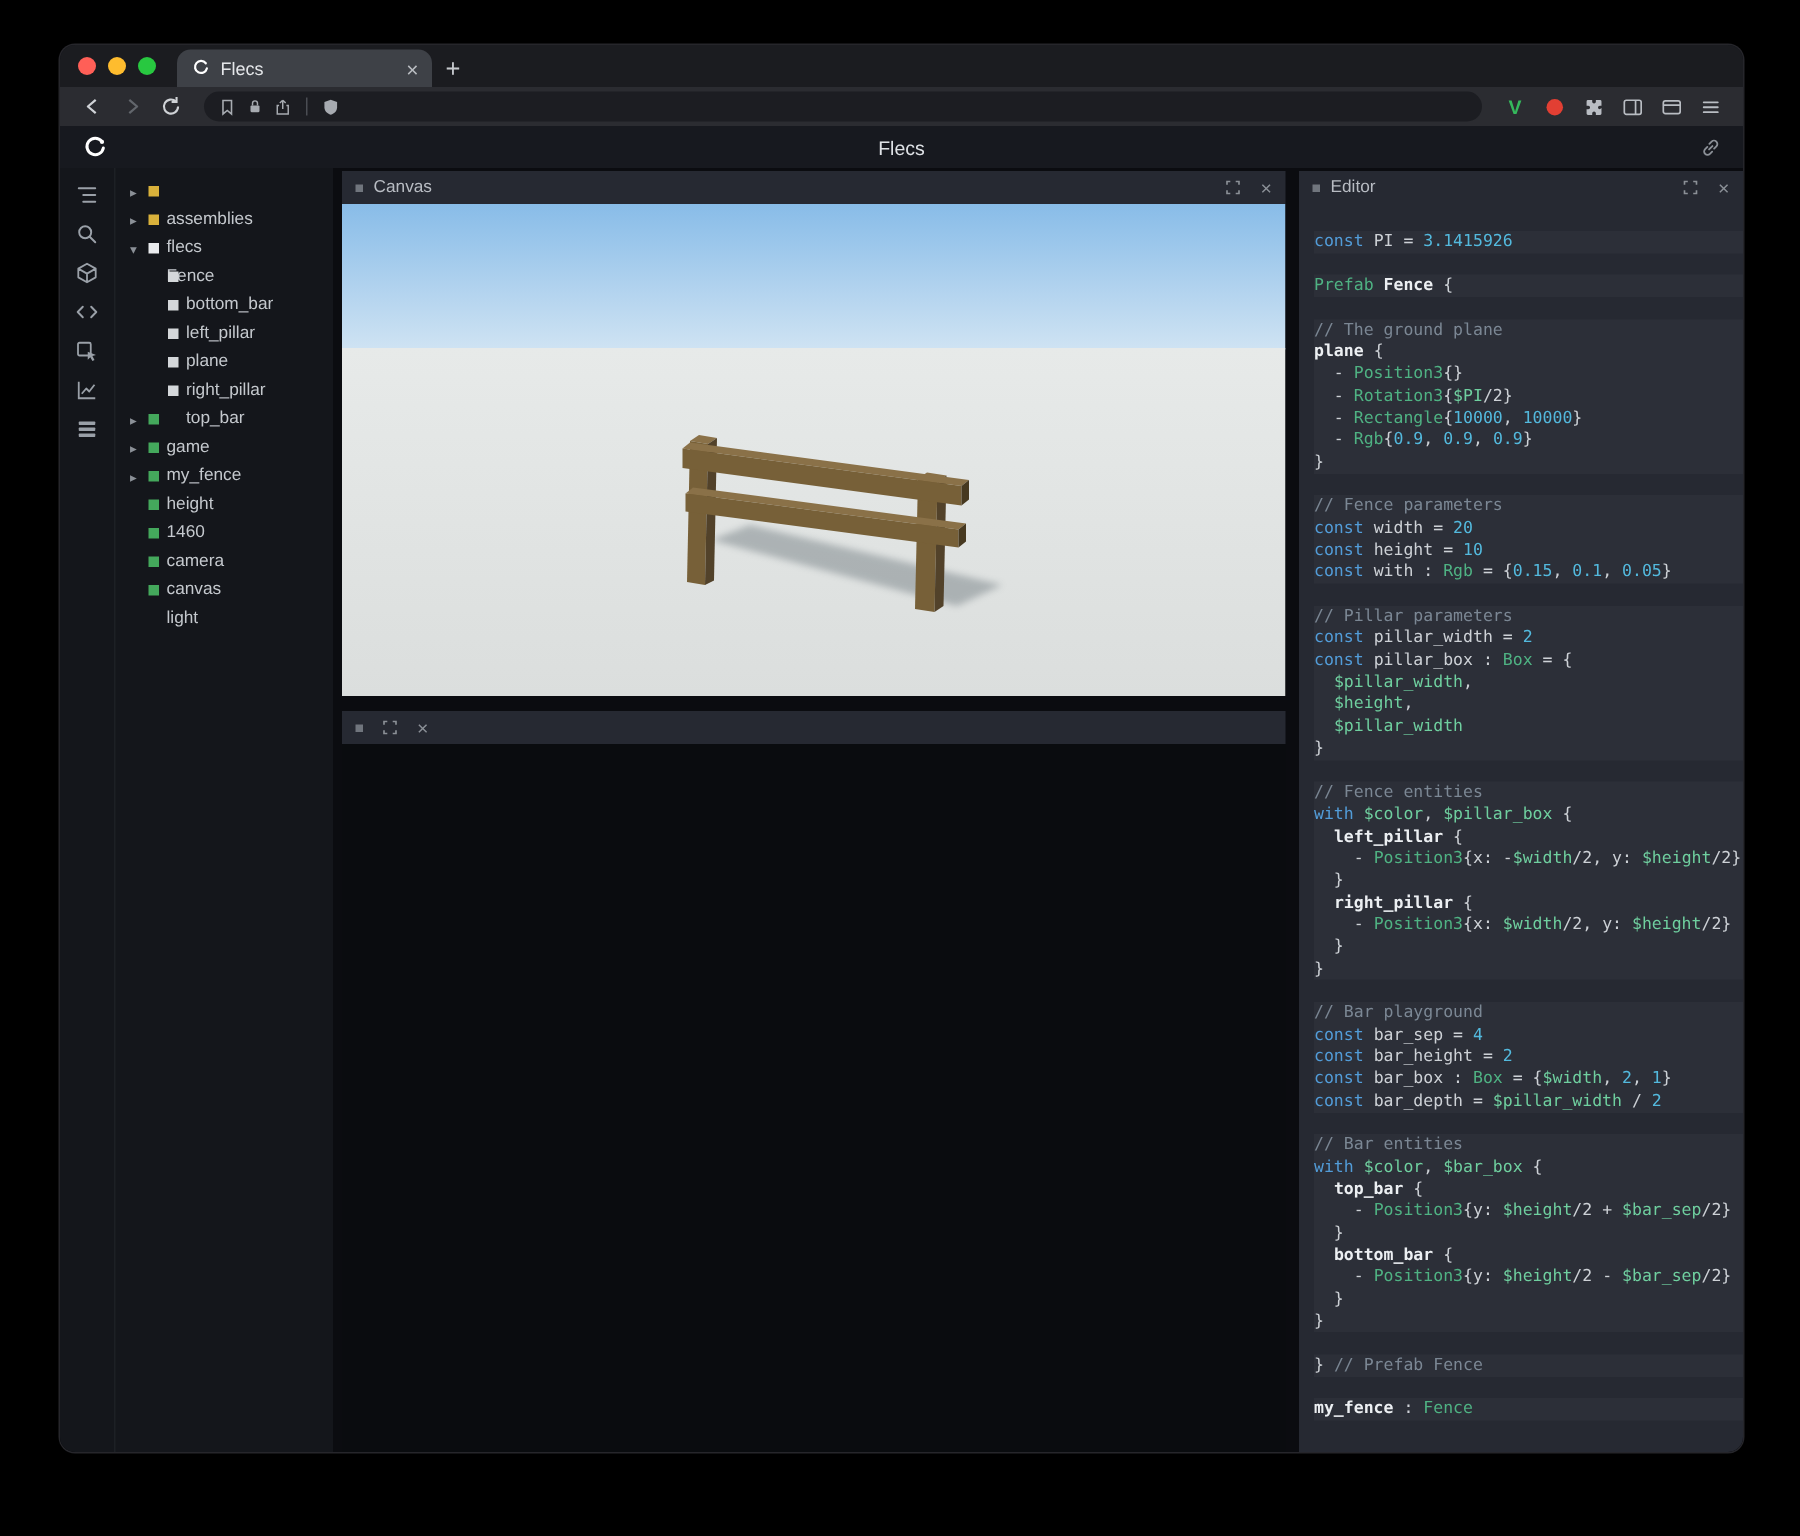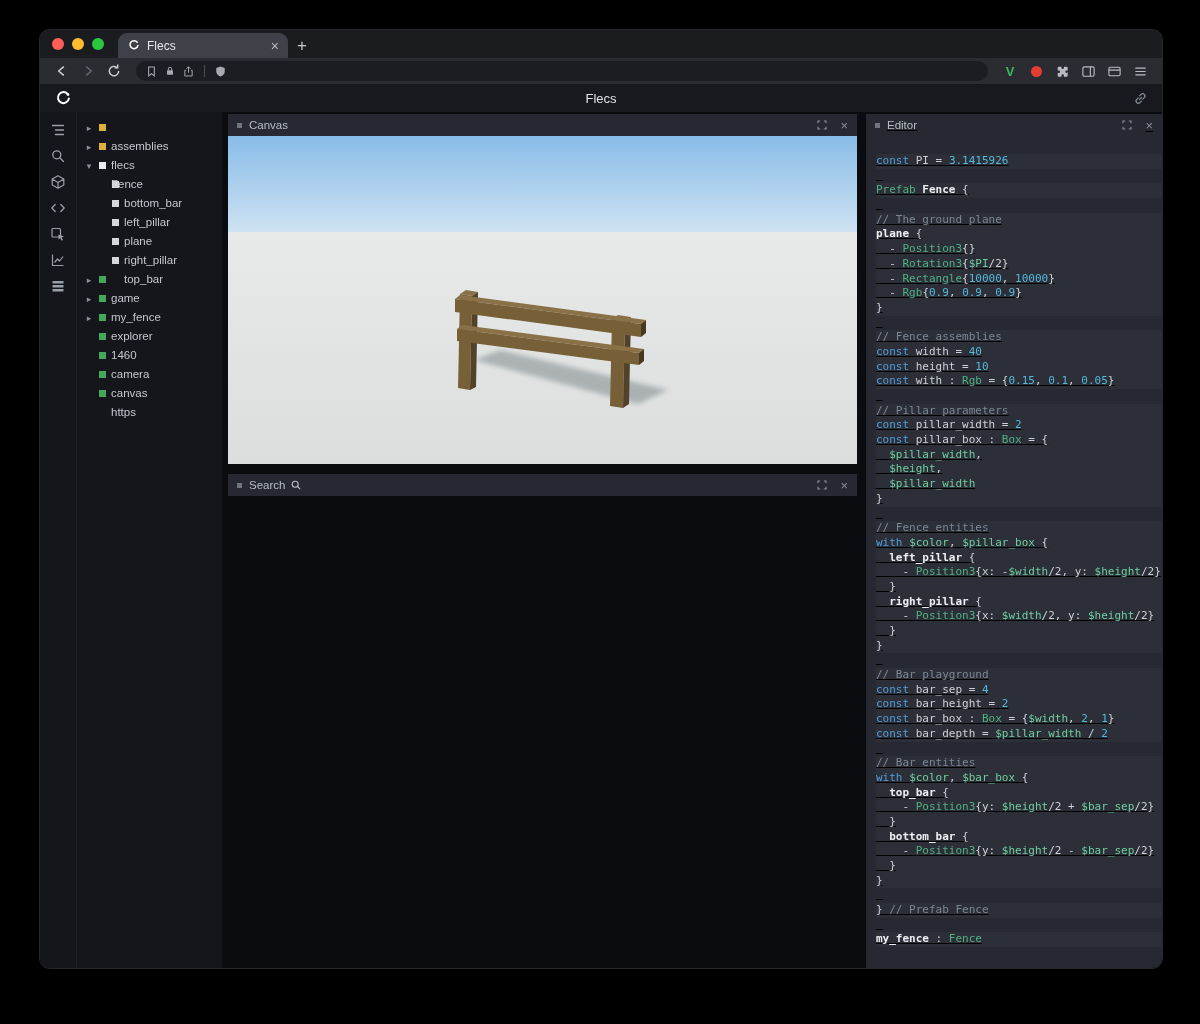--- a/index.html
+++ b/index.html
@@ -40,21 +40,21 @@
   .center{flex:1;display:flex;flex-direction:column;margin:2px 9px 0 6px;min-width:0;}
   .panel-h{height:22px;background:#262932;display:flex;align-items:center;gap:7px;padding:0 9px;flex:none;}
   .panel-bullet{width:5px;height:5px;background:#70757d;flex:none;}
   .panel-title{color:#b8bcc3;font-size:11.5px;flex:1;display:flex;align-items:center;gap:6px;}
   .ph-ic{color:#8b9097;display:flex;align-items:center;margin-left:6px;}
   .ph-x{color:#8b9097;font-size:13px;line-height:1;margin-left:6px;}
   .canvas-body{height:328px;flex:none;}
   .canvas-body svg{display:block;width:100%;height:100%;}
   .search-panel{margin-top:10px;flex:1;display:flex;flex-direction:column;min-height:0;}
   .search-body{flex:1;background:#0a0c0f;}
-  .editor-col{width:296px;flex:none;display:flex;flex-direction:column;margin-top:2px;text-decoration:underline;}
+  .editor-col{width:296px;flex:none;display:flex;flex-direction:column;margin-top:2px;}
   .editor-body{flex:1;background:#262932;overflow:hidden;padding:18px 0 0 10px;font-family:"DejaVu Sans Mono",monospace;font-size:11px;line-height:14.7px;}
   .code-line{white-space:pre;height:14.7px;}
   .code-line.filled{background:rgba(255,255,255,0.032);}
   .tok-k{color:#529cd8;}
   .tok-t{color:#4fb283;}
   .tok-v{color:#6fcf9f;text-align:center;}
   .tok-n{color:#53b9dd;}
   .tok-c{color:#7b8794;}
   .tok-e{color:#eceff2;font-weight:bold;}
   .tok-p{color:#cdd1d6;}
@@ -257,41 +257,41 @@
           <span class="tree-label">game</span>
         </div>
         <div class="tree-row" style="padding-left: 7px;">
           <span class="tree-arrow">▸</span>
           <span class="tree-square" style="background: rgb(68, 168, 92);"></span>
           <span class="tree-label">my_fence</span>
         </div>
         <div class="tree-row" style="padding-left: 7px;">
           <span class="tree-arrow">▸</span>
           <span class="tree-square" style="background: rgb(68, 168, 92);"></span>
-          <span class="tree-label">explorer</span>
+          <span class="tree-label">height</span>
         </div>
         <div class="tree-row" style="padding-left: 7px;">
           <span class="tree-arrow"></span>
           <span class="tree-square" style="background: rgb(68, 168, 92);"></span>
           <span class="tree-label">1460</span>
         </div>
         <div class="tree-row" style="padding-left: 7px;">
           <span class="tree-arrow"></span>
           <span class="tree-square" style="background: rgb(68, 168, 92);"></span>
           <span class="tree-label">camera</span>
         </div>
         <div class="tree-row" style="padding-left: 7px;">
           <span class="tree-arrow"></span>
           <span class="tree-square" style="background: rgb(68, 168, 92);"></span>
           <span class="tree-label">canvas</span>
         </div>
         <div class="tree-row" style="padding-left: 7px;">
           <span class="tree-arrow"></span>
           <span class="tree-square" style="background: rgb(68, 168, 92);"></span>
-          <span class="tree-label">https</span>
+          <span class="tree-label">light</span>
         </div>
       </div>
 
     <div class="center">
       <div class="panel">
         <div class="panel-h">
           <span class="panel-bullet"></span>
           <span class="panel-title">Canvas</span>
           <span class="ph-ic">
             <svg width="10" height="10" viewBox="0 0 10 10">
@@ -342,27 +342,20 @@
               <polygon points="229,193 411,217 411,229 229,205" fill="#776038"></polygon>
               <polygon points="411,217 416,213 416,225 411,229" fill="#473920"></polygon>
             </g>
           </svg>
         </div>
       </div>
 
       <div class="search-panel">
         <div class="panel-h">
           <span class="panel-bullet"></span>
-          <span class="panel-title">
-            <span>Search</span>
-            <svg width="10" height="10" viewBox="0 0 10 10">
-                <circle cx="4.2" cy="4.2" r="3" fill="none" stroke="currentColor" stroke-width="1.1"></circle>
-                <line x1="6.5" y1="6.5" x2="9.2" y2="9.2" stroke="currentColor" stroke-width="1.1"></line>
-              </svg>
-          </span>
           <span class="ph-ic">
             <svg width="10" height="10" viewBox="0 0 10 10">
                 <path d="M1 3.2V1h2.2M6.8 1H9v2.2M9 6.8V9H6.8M3.2 9H1V6.8" fill="none" stroke="currentColor" stroke-width="1.1"></path>
               </svg>
           </span>
           <span class="ph-x">×</span>
         </div>
         <div class="search-body"></div>
       </div>
     </div>
@@ -384,22 +377,22 @@
           <div class="code-line filled"><span class="tok-t">Prefab </span><span class="tok-e">Fence </span><span class="tok-p">{</span></div>
           <div class="code-line">&nbsp;</div>
           <div class="code-line filled"><span class="tok-c">// The ground plane</span></div>
           <div class="code-line filled"><span class="tok-e">plane </span><span class="tok-p">{</span></div>
           <div class="code-line filled"><span class="tok-p">  - </span><span class="tok-t">Position3</span><span class="tok-p">{}</span></div>
           <div class="code-line filled"><span class="tok-p">  - </span><span class="tok-t">Rotation3</span><span class="tok-p">{</span><span class="tok-v">$PI</span><span class="tok-p">/2}</span></div>
           <div class="code-line filled"><span class="tok-p">  - </span><span class="tok-t">Rectangle</span><span class="tok-p">{</span><span class="tok-n">10000</span><span class="tok-p">, </span><span class="tok-n">10000</span><span class="tok-p">}</span></div>
           <div class="code-line filled"><span class="tok-p">  - </span><span class="tok-t">Rgb</span><span class="tok-p">{</span><span class="tok-n">0.9</span><span class="tok-p">, </span><span class="tok-n">0.9</span><span class="tok-p">, </span><span class="tok-n">0.9</span><span class="tok-p">}</span></div>
           <div class="code-line filled"><span class="tok-p">}</span></div>
           <div class="code-line">&nbsp;</div>
-          <div class="code-line filled"><span class="tok-c">// Fence assemblies</span></div>
-          <div class="code-line filled"><span class="tok-k">const </span><span class="tok-p">width = </span><span class="tok-n">40</span></div>
+          <div class="code-line filled"><span class="tok-c">// Fence parameters</span></div>
+          <div class="code-line filled"><span class="tok-k">const </span><span class="tok-p">width = </span><span class="tok-n">20</span></div>
           <div class="code-line filled"><span class="tok-k">const </span><span class="tok-p">height = </span><span class="tok-n">10</span></div>
           <div class="code-line filled"><span class="tok-k">const </span><span class="tok-p">with : </span><span class="tok-t">Rgb</span><span class="tok-p"> = {</span><span class="tok-n">0.15</span><span class="tok-p">, </span><span class="tok-n">0.1</span><span class="tok-p">, </span><span class="tok-n">0.05</span><span class="tok-p">}</span></div>
           <div class="code-line">&nbsp;</div>
           <div class="code-line filled"><span class="tok-c">// Pillar parameters</span></div>
           <div class="code-line filled"><span class="tok-k">const </span><span class="tok-p">pillar_width = </span><span class="tok-n">2</span></div>
           <div class="code-line filled"><span class="tok-k">const </span><span class="tok-p">pillar_box : </span><span class="tok-t">Box</span><span class="tok-p"> = {</span></div>
           <div class="code-line filled"><span class="tok-p">  </span><span class="tok-v">$pillar_width</span><span class="tok-p">,</span></div>
           <div class="code-line filled"><span class="tok-p">  </span><span class="tok-v">$height</span><span class="tok-p">,</span></div>
           <div class="code-line filled"><span class="tok-p">  </span><span class="tok-v">$pillar_width</span></div>
           <div class="code-line filled"><span class="tok-p">}</span></div>

